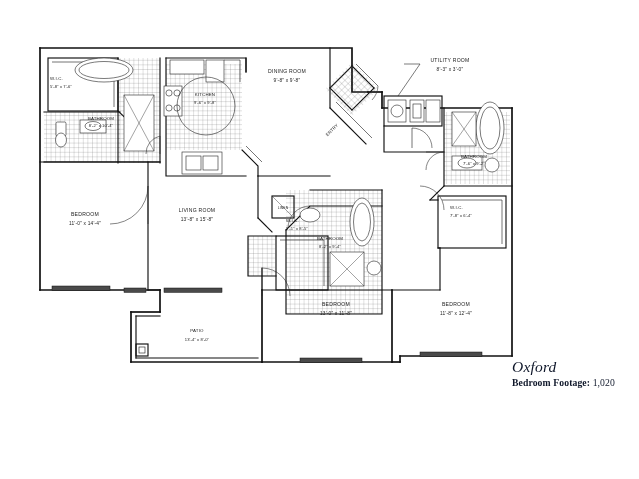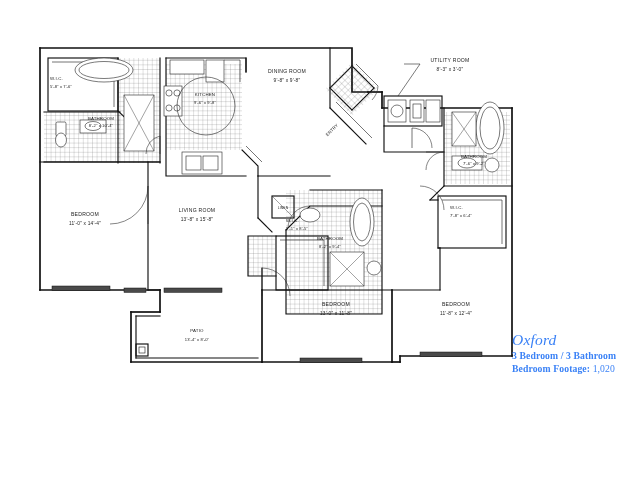--- a/index.html
+++ b/index.html
@@ -111,23 +111,23 @@
     fill: none;
   }
   .leader {
     fill: none;
     stroke: #222222;
     stroke-width: 0.6;
   }
   #legend {
     position: absolute;
     left: 512px;
-    top: 331px;
+    top: 358px;
     width: 124px;
-    color: #3b82f6;
+    color: #0f172a;
   }
   #legend .legend-title {
     font-family: "Liberation Serif", serif;
     font-style: italic;
     font-size: 15.5px;
     font-weight: 400;
     letter-spacing: 0.2px;
     line-height: 17px;
     margin-bottom: 1px;
   }
@@ -423,20 +423,19 @@
       <text class="rm-label" x="336" y="306">BEDROOM</text>
       <text class="rm-dim" x="336" y="315">13'-0" x 11'-8"</text>
 
       <text class="rm-label" x="456" y="306">BEDROOM</text>
       <text class="rm-dim" x="456" y="315">11'-8" x 12'-4"</text>
     </g>
   </svg>
 
   <div id="legend">
     <div class="legend-title">Oxford</div>
-    <div class="legend-line">3 Bedroom / 3 Bathroom</div>
     <div class="legend-line">
       <span>Bedroom Footage:</span>
       <span class="val">1,020</span>
     </div>
   </div>
 
 </div>
 
 </body></html>

